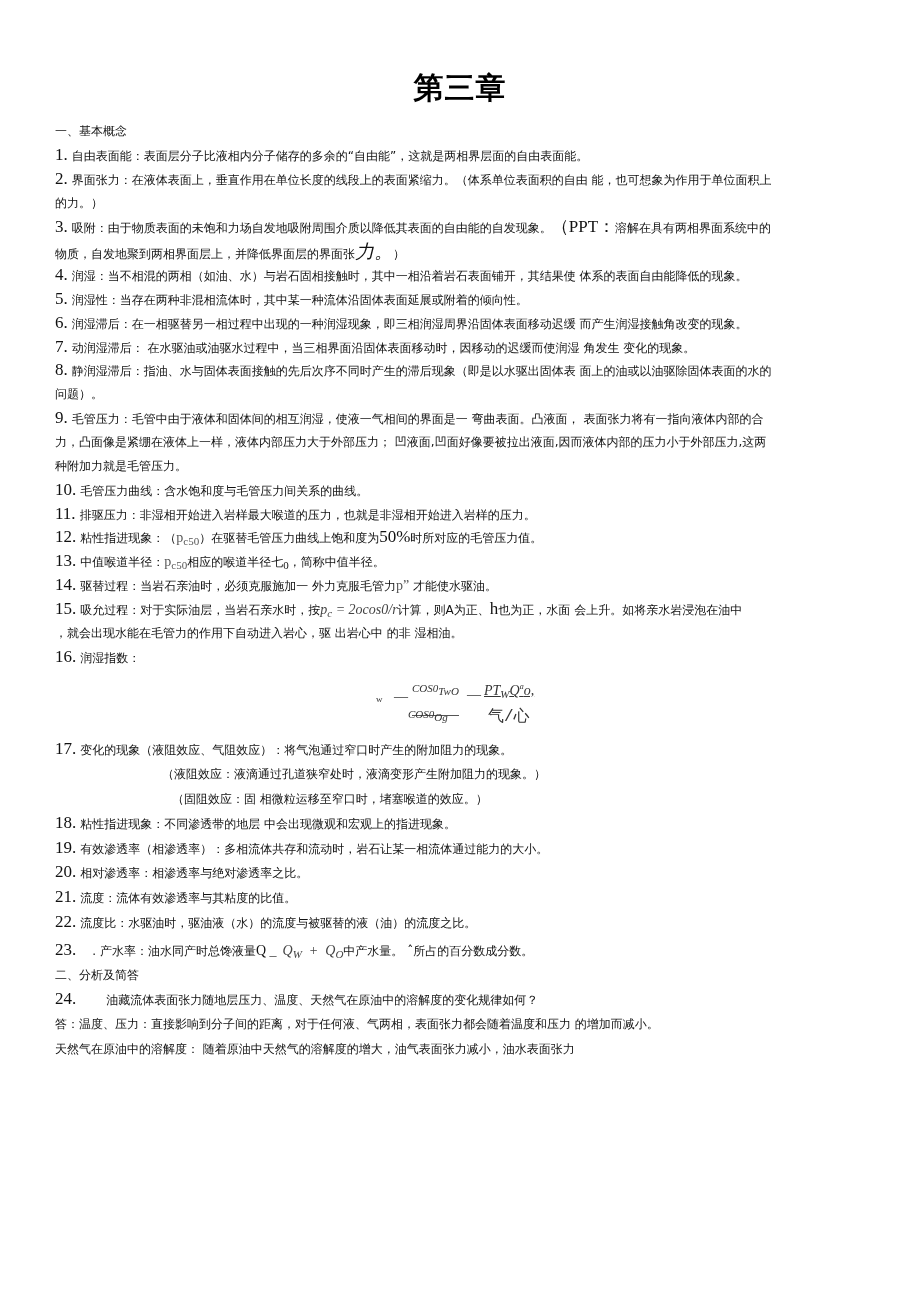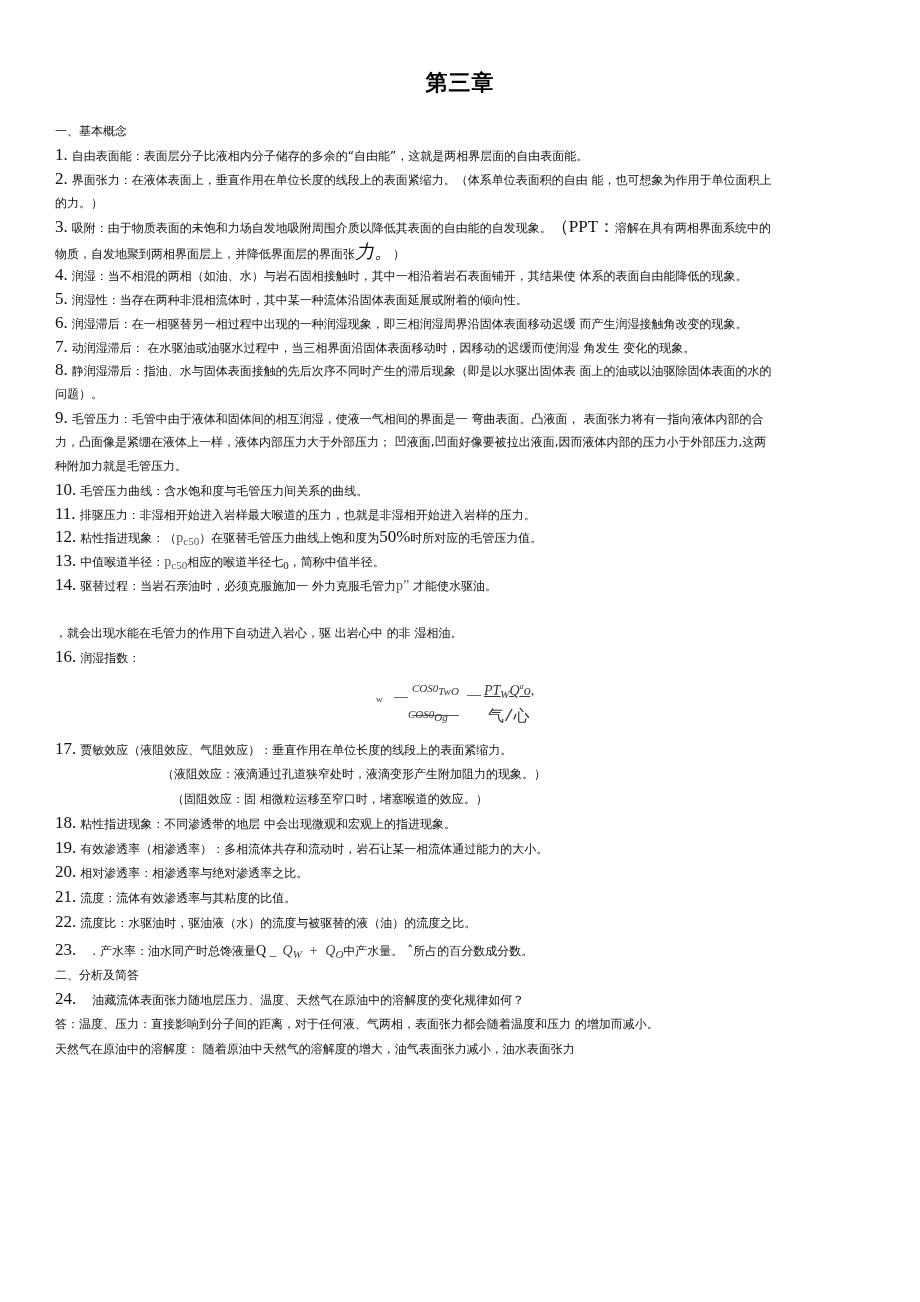--- a/index.html
+++ b/index.html
@@ -20,21 +20,21 @@
     left: 0; top: 0;
     width: 920px;
     height: 1302px;
   }
   .title {
     position: absolute;
     left: 0;
     top: 68px;
     width: 920px;
     text-align: center;
-    font-size: 22px;
+    font-size: 30px;
     font-weight: bold;
     letter-spacing: 1px;
     color: #000;
   }
   .line {
     position: absolute;
     left: 55px;
     width: 812px;
     font-size: 12px;
     line-height: 24px;
@@ -173,38 +173,41 @@
   </div>
 
   <div class="line" style="top:549px">
     <span class="num">13.</span><span>中值喉道半径：</span><span class="serif" style="color:#555">p</span><span class="sub serif" style="color:#555">c50</span><span>相应的喉道半径七</span><span class="sub serif">0</span><span>，简称中值半径。</span>
   </div>
 
   <div class="line" style="top:573px">
     <span class="num">14.</span><span>驱替过程：当岩石亲油时，必须克服施加一 外力克服毛管力</span><span class="serif" style="color:#555">p”</span><span>  才能使水驱油。</span>
   </div>
 
+  <div class="line" style="top:597px">
+    <span class="num">15.</span><span>吸允过程：对于实际油层，当岩石亲水时，按</span><span class="math">p</span><span class="math sub">c</span><span class="math"> = 2ocos0/r</span><span>计算，则A为正、</span><span class="serif-big">h</span><span>也为正，水面 会上升。如将亲水岩浸泡在油中</span>
+  </div>
   <div class="line" style="top:621px">，就会出现水能在毛管力的作用下自动进入岩心，驱 出岩心中 的非 湿相油。</div>
 
   <div class="line" style="top:645px">
     <span class="num">16.</span><span>润湿指数：</span>
   </div>
 
   <div class="formula">
     <span class="w">w</span>
     <span class="minus1">—</span>
     <span class="frac1-num"><span>COS0</span><span class="sub">TwO</span></span>
     <span class="frac1-den"><span>COS0</span><span class="sub">Og</span></span>
     <span class="eq">—</span>
     <span class="frac2-num"><span>PT</span><span class="sub">W</span><span>Q</span><sup style="font-size:8px">a</sup><span>o,</span></span>
     <span class="frac2-den">气/心</span>
   </div>
 
   <div class="line" style="top:737px">
-    <span class="num">17.</span><span>贾敏效应（液阻效应、气阻效应）：垂直作用在单位长度的线段上的表面紧缩力。</span>
+    <span class="num">17.</span><span>变化的现象（液阻效应、气阻效应）：将气泡通过窄口时产生的附加阻力的现象。</span>
   </div>
   <div class="line indent1" style="top:762px">（液阻效应：液滴通过孔道狭窄处时，液滴变形产生附加阻力的现象。）</div>
   <div class="line indent2" style="top:787px">（固阻效应：固 相微粒运移至窄口时，堵塞喉道的效应。）</div>
 
   <div class="line" style="top:811px">
     <span class="num">18.</span><span>粘性指进现象：不同渗透带的地层 中会出现微观和宏观上的指进现象。</span>
   </div>
 
   <div class="line" style="top:836px">
     <span class="num">19.</span><span>有效渗透率（相渗透率）：多相流体共存和流动时，岩石让某一相流体通过能力的大小。</span>
@@ -222,19 +225,19 @@
     <span class="num">22.</span><span>流度比：水驱油时，驱油液（水）的流度与被驱替的液（油）的流度之比。</span>
   </div>
 
   <div class="line" style="top:938px">
     <span class="num" style="margin-right:16px">23.</span><span>. 产水率：油水同产时总馋液量</span><span class="serif">Q</span><span class="math">  _</span><span class="math" style="margin-left:6px">Q</span><span class="math sub">W</span><span class="math" style="white-space:pre">  +  </span><span class="math">Q</span><span class="math sub">O</span><span>中产水量。 ˆ所占的百分数成分数。</span>
   </div>
 
   <div class="line section" style="top:963px">二、分析及简答</div>
 
   <div class="line" style="top:987px">
-    <span class="num" style="margin-right:16px">24.</span><span>油藏流体表面张力随地层压力、温度、天然气在原油中的溶解度的变化规律如何？</span>
+    <span class="num" style="margin-right:30px">24.</span><span>油藏流体表面张力随地层压力、温度、天然气在原油中的溶解度的变化规律如何？</span>
   </div>
 
   <div class="line" style="top:1037px">天然气在原油中的溶解度：  随着原油中天然气的溶解度的增大，油气表面张力减小，油水表面张力</div>
   <div class="line" style="top:1012px">答：温度、压力：直接影响到分子间的距离，对于任何液、气两相，表面张力都会随着温度和压力 的增加而减小。</div>
 
 </div>
 
 </body></html>

